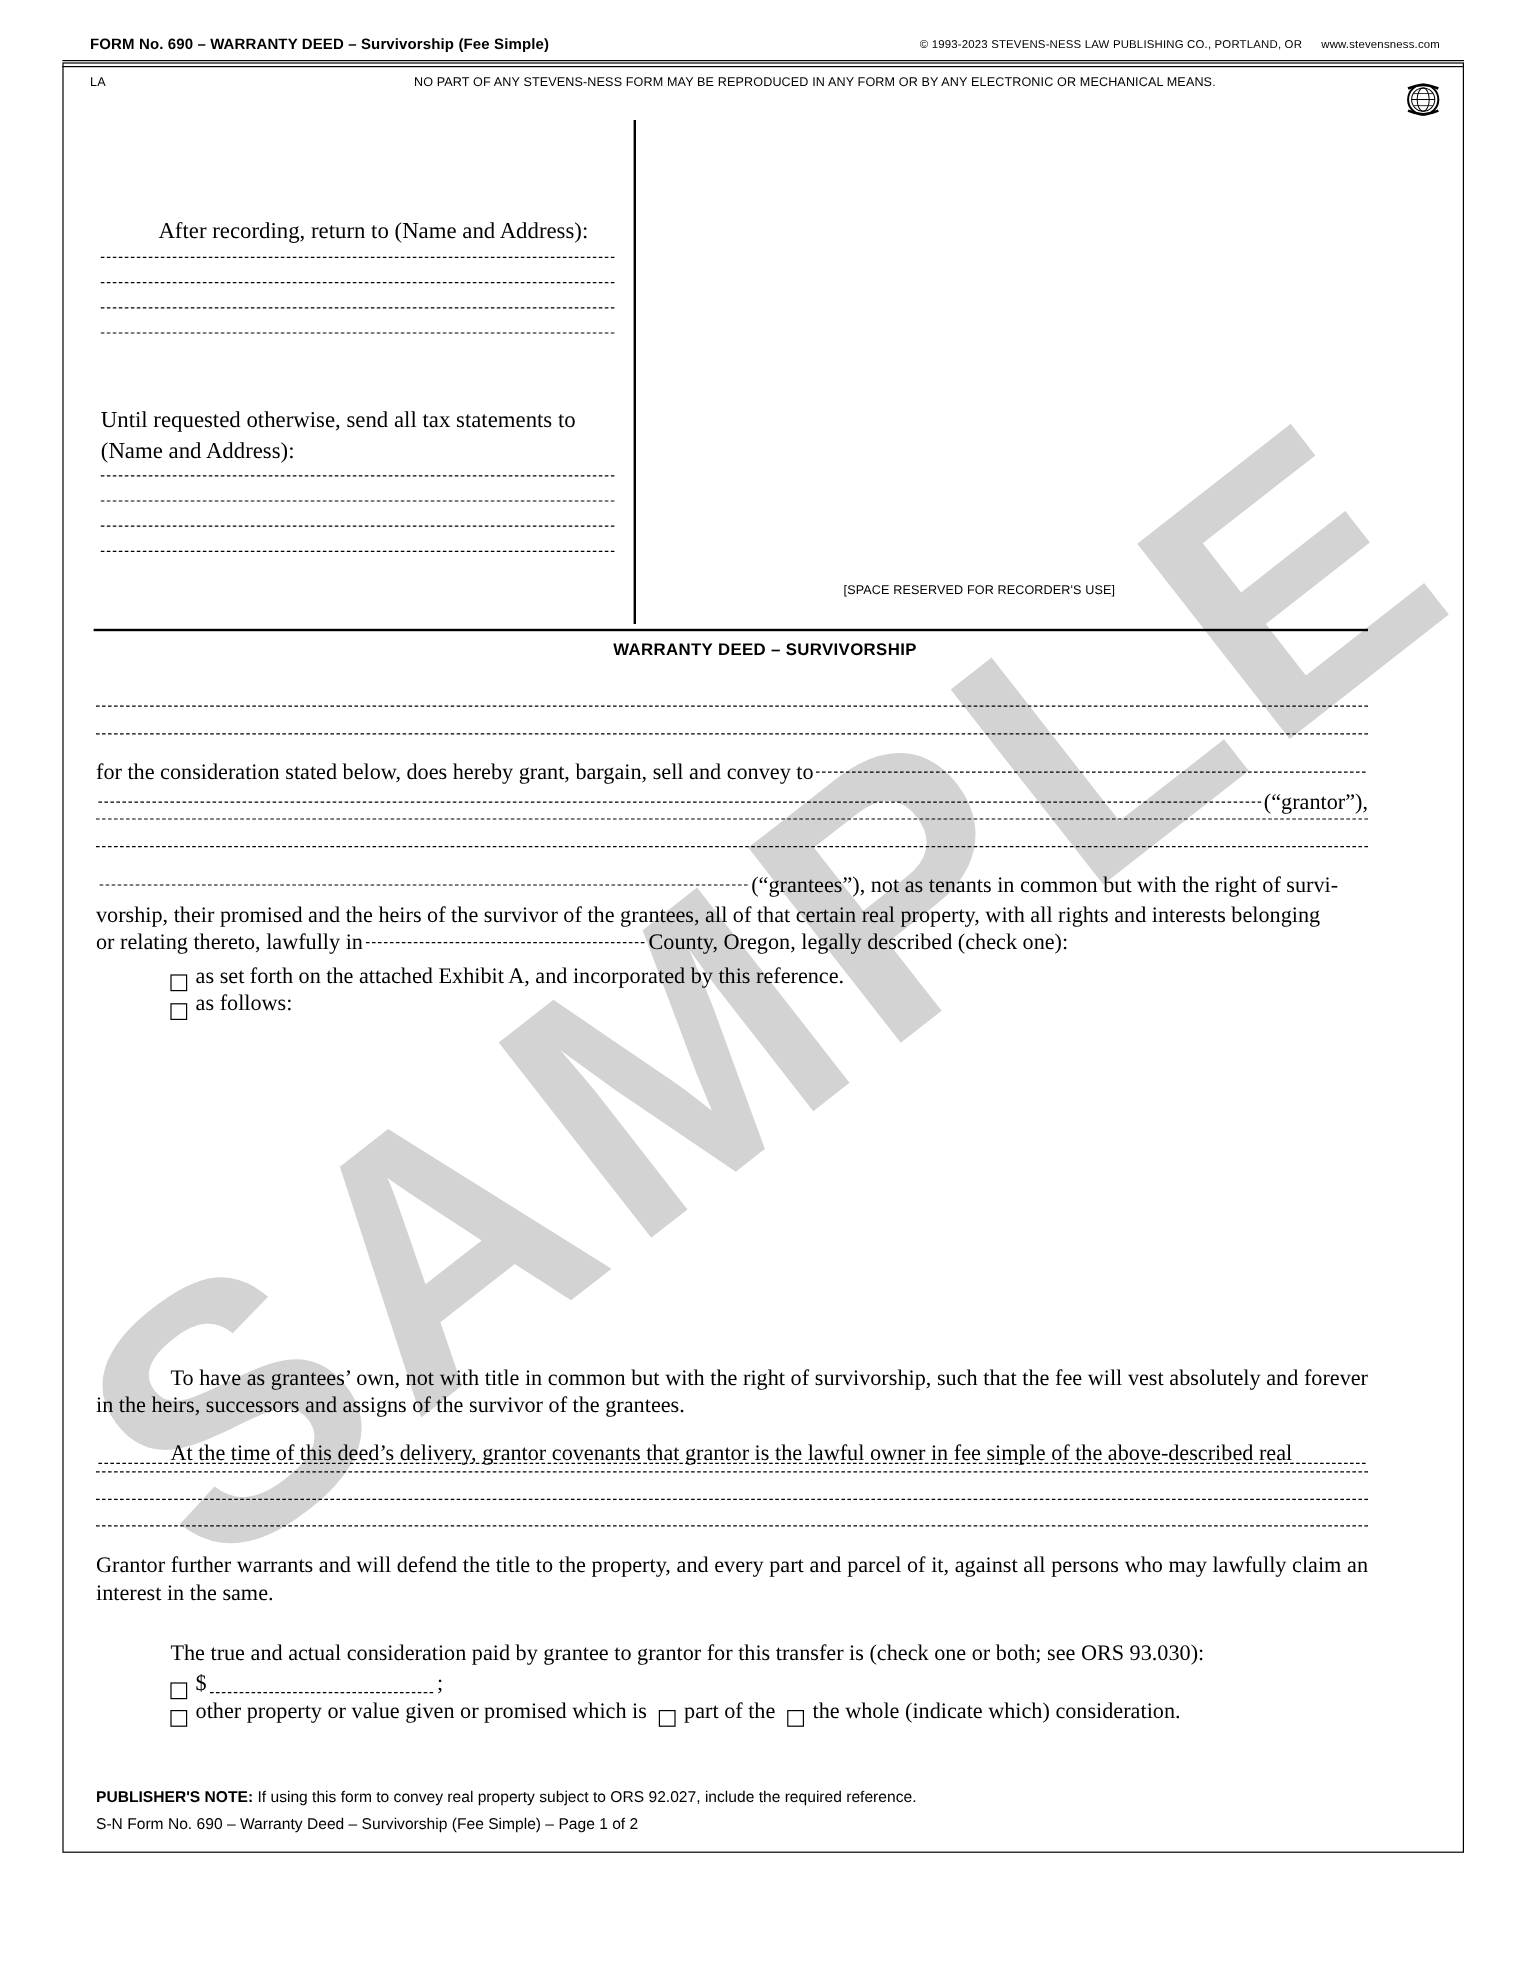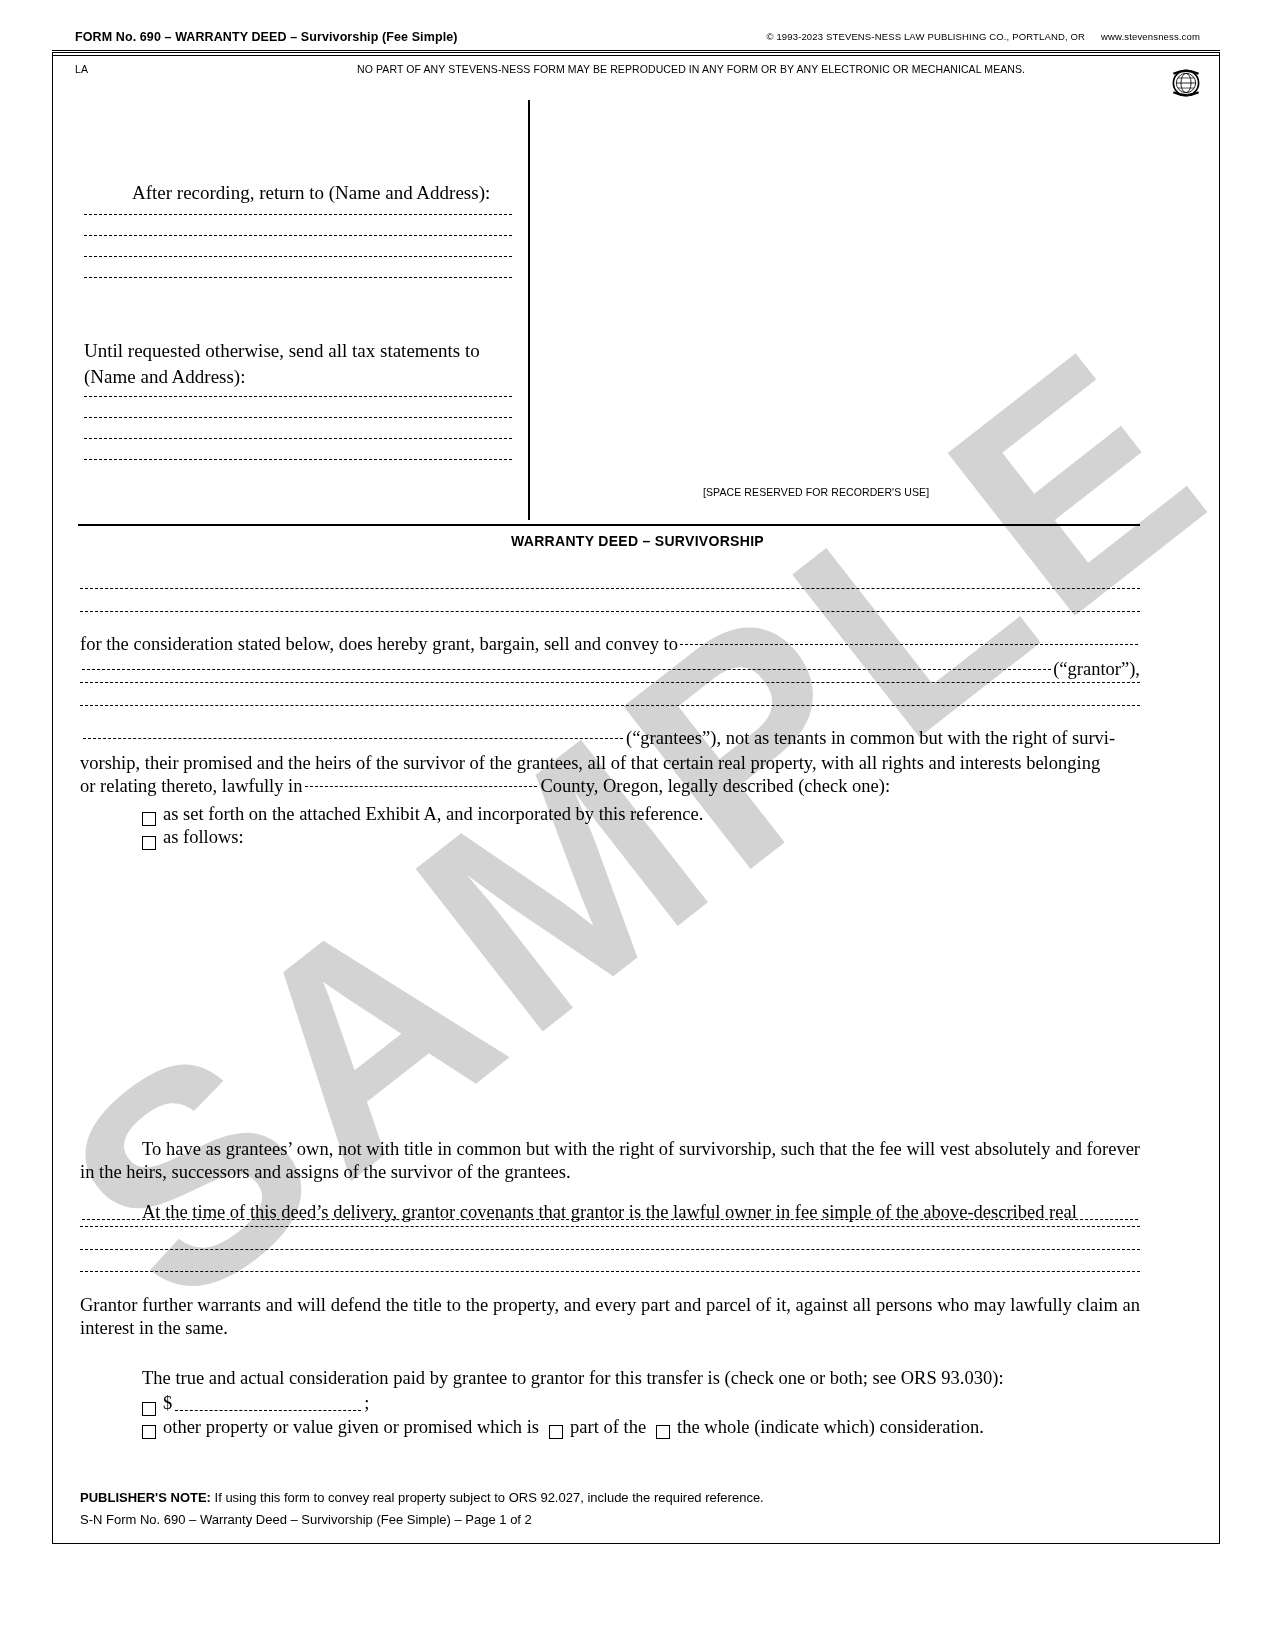--- a/index.html
+++ b/index.html
@@ -54,21 +54,21 @@
     z-index: 10;
   }
 
   
   .hdr-row {
     position: absolute;
     left: 75px;
     right: 75px;
     top: 30px;
     display: flex;
-    align-items: center;
+    align-items: flex-end;
     justify-content: space-between;
     font-family: "Liberation Sans", sans-serif;
     z-index: 20;
   }
   .hdr-form-no {
     font-size: 12.5px;
     font-weight: bold;
     letter-spacing: 0.1px;
     white-space: nowrap;
   }
@@ -95,21 +95,20 @@
     position: absolute;
     left: 75px;
     right: 75px;
     top: 63px;
     display: flex;
     align-items: baseline;
     font-family: "Liberation Sans", sans-serif;
     font-size: 10.5px;
     letter-spacing: 0.1px;
     z-index: 20;
-    gap: 12px;
   }
   .notice-la { width: 270px; }
   .notice-text { white-space: nowrap; }
 
   
   .logo {
     position: absolute;
     right: 68px;
     top: 62px;
     width: 42px;

